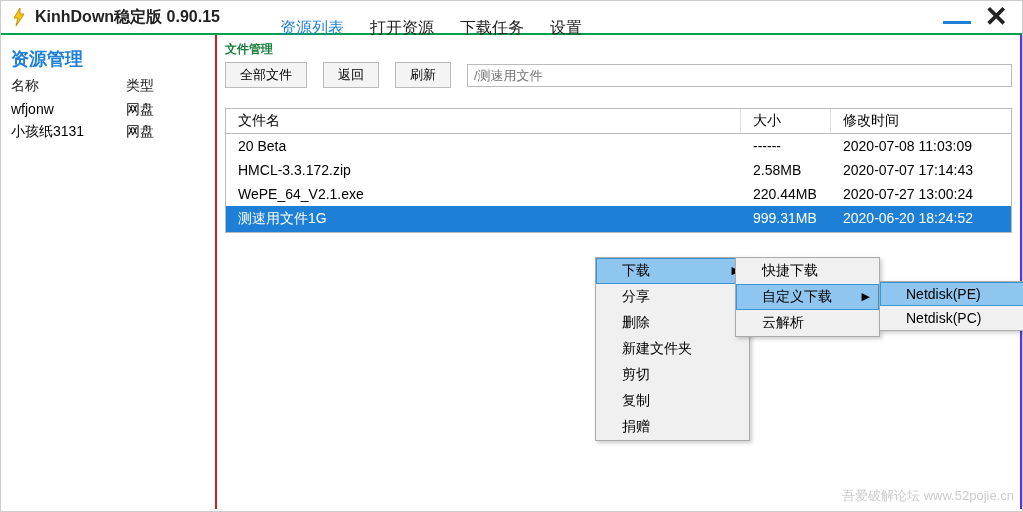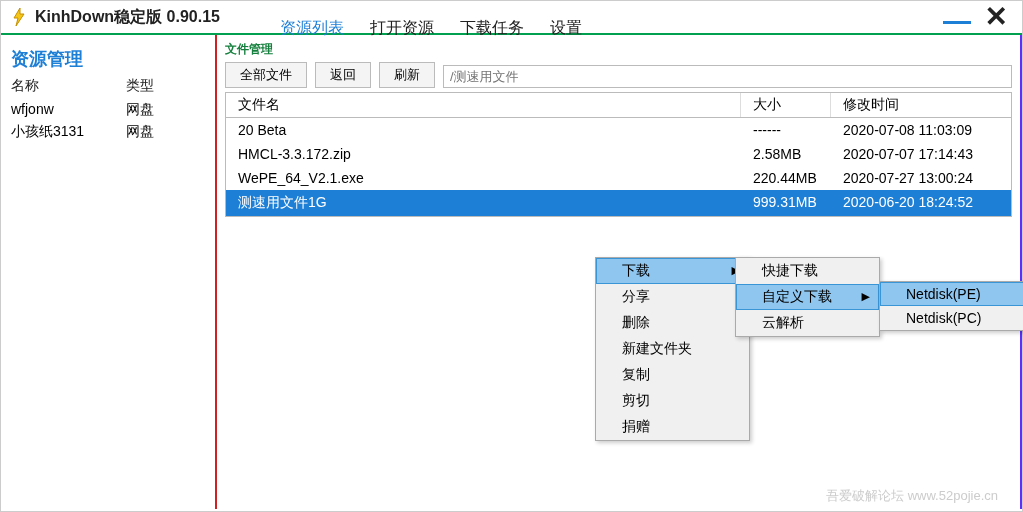--- a/index.html
+++ b/index.html
@@ -21,21 +21,21 @@
 .sidebar { width: 216px; border-right: 2px solid #d21f1f; padding: 12px 10px; }
 .sidebar-title { color: #1e7fd6; font-weight: bold; font-size: 18px; margin-bottom: 6px; }
 .side-table { width: 100%; }
 .side-head { display: flex; color: #222; font-size: 14px; margin-bottom: 4px; }
 .side-col-name { width: 115px; }
 .side-col-type { flex: 1; }
 .side-row { display: flex; padding: 2px 0; }
 
 .main { flex: 1; border-right: 2px solid #5a2fff; padding: 6px 8px; position: relative; }
 .main-title { color: #15803d; font-weight: bold; font-size: 12px; margin-bottom: 4px; }
-.toolbar { display: flex; align-items: flex-end; gap: 0; margin-bottom: 4px; }
+.toolbar { display: flex; align-items: center; gap: 8px; margin-bottom: 20px; }
 .tool-btn { border: 1px solid #bbb; background: #f4f4f4; padding: 3px 14px; font-size: 13px; cursor: pointer; margin-right: 8px; }
 .path-input { flex: 1; border: 1px solid #bbb; padding: 3px 6px; font-size: 13px; color: #888; }
 
 .file-table { width: 100%; border: 1px solid #bbb; border-collapse: collapse; }
 .file-head { display: flex; border-bottom: 1px solid #bbb; }
 .file-head > div { padding: 3px 12px; font-size: 14px; border-right: 1px solid #ddd; }
 .col-name { flex: 1; }
 .col-size { width: 90px; }
 .col-time { width: 180px; border-right: none !important; }
 .file-row { display: flex; padding: 2px 0; }
@@ -44,21 +44,21 @@
 
 .ctx-menu { position: absolute; background: #f0f0f0; border: 1px solid #aaa; box-shadow: 2px 2px 4px rgba(0,0,0,0.2); z-index: 10; }
 .ctx-item { padding: 4px 26px 4px 26px; font-size: 14px; cursor: pointer; position: relative; min-width: 130px; }
 .ctx-item.hover { background: #8fc6f0; border: 1px solid #3a95d6; padding: 3px 25px; }
 .ctx-arrow { position: absolute; right: 8px; top: 5px; font-size: 11px; }
 
 .menu1 { top: 222px; left: 378px; width: 155px; }
 .menu2 { top: 222px; left: 518px; width: 145px; }
 .menu3 { top: 246px; left: 662px; width: 170px; }
 
-.watermark { position: absolute; bottom: 6px; right: 24px; color: #ccc; font-size: 13px; z-index: 5; }
+.watermark { position: absolute; bottom: 6px; right: 8px; color: #ccc; font-size: 13px; z-index: 5; }
 </style>
 </head>
 <body>
 
 <div class="window">
 
   <div class="titlebar">
     <span class="app-icon">
       <svg width="18" height="22" viewBox="0 0 18 22">
           <path d="M10 2 L4 12 L8 12 L6 20 L14 8 L10 8 Z" fill="#f5c518" stroke="#c49000" stroke-width="1"></path>
@@ -135,22 +135,22 @@
       </div>
 
       <div class="ctx-menu menu1">
         <div class="ctx-item hover">
           <span>下载</span>
           <span class="ctx-arrow">▶</span>
         </div>
         <div class="ctx-item">分享</div>
         <div class="ctx-item">删除</div>
         <div class="ctx-item">新建文件夹</div>
+        <div class="ctx-item">剪切</div>
         <div class="ctx-item">复制</div>
-        <div class="ctx-item">剪切</div>
         <div class="ctx-item">捐赠</div>
       </div>
 
       <div class="ctx-menu menu2">
         <div class="ctx-item">快捷下载</div>
         <div class="ctx-item hover">
           <span>自定义下载</span>
           <span class="ctx-arrow">▶</span>
         </div>
         <div class="ctx-item">云解析</div>

